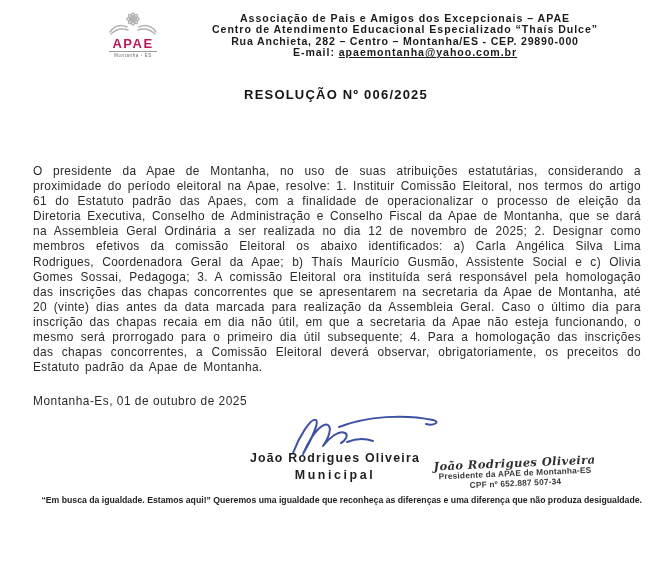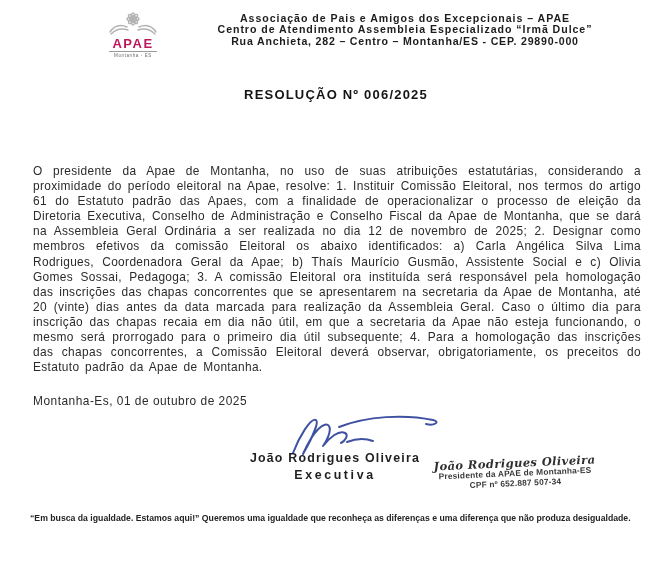--- a/index.html
+++ b/index.html
@@ -35,22 +35,22 @@
   .sig-name{position:absolute;left:200px;top:451px;width:270px;text-align:center;
             font-weight:bold;font-size:12.4px;letter-spacing:1.2px;color:#1f1f1f;}
   .sig-role{position:absolute;left:200px;top:468px;width:270px;text-align:center;
             font-weight:bold;font-size:12.4px;letter-spacing:2.6px;color:#1f1f1f;}
   .stamp{position:absolute;left:396px;top:457px;width:238px;text-align:center;
          transform:rotate(-2.5deg);color:#3a3a3a;}
   .stamp-script{font-family:"DejaVu Serif", serif;font-style:italic;font-weight:bold;
                 font-size:11.5px;letter-spacing:.4px;line-height:12px;color:#2f2f2f;}
   .stamp-line{font-size:8.3px;font-weight:bold;line-height:9.6px;letter-spacing:.2px;}
   
-  .footer-motto{position:absolute;left:30px;top:496px;width:612px;text-align:left;
-                font-weight:bold;font-size:8.7px;line-height:9.7px;color:#232323;margin-top:18px;}
+  .footer-motto{position:absolute;left:30px;top:496px;width:612px;text-align:right;
+                font-weight:bold;font-size:8.7px;line-height:9.7px;color:#232323;}
   .footer-legal{position:absolute;left:16px;top:517px;width:650px;text-align:left;
                 font-size:8.7px;line-height:9.7px;color:#333333;}
 </style>
 </head>
 <body>
 
 <div class="page">
 
   <div class="logo">
     <span>
@@ -72,41 +72,42 @@
           <path d="M49 26 C44 21 38 20 32 22"></path>
         </g>
       </svg>
     </span>
     <div class="logo-acronym">APAE</div>
     <div class="logo-caption">Montanha - ES</div>
   </div>
 
   <div class="header-text">
     <div class="h-line">Associação de Pais e Amigos dos Excepcionais – APAE</div>
-    <div class="h-line">Centro de Atendimento Assembleia Especializado “Irmã Dulce”</div>
+    <div class="h-line">Centro de Atendimento Educacional Especializado “Thaís Dulce”</div>
     <div class="h-line addr">Rua Anchieta, 282 – Centro – Montanha/ES - CEP. 29890-000</div>
+    <div class="h-line"><span>E-mail: </span><a href="#" class="email-link">apaemontanha@yahoo.com.br</a></div>
   </div>
 
   <div class="title">RESOLUÇÃO Nº 006/2025</div>
 
   <div class="body-text">O presidente da Apae de Montanha, no uso de suas atribuições estatutárias, considerando a proximidade do período eleitoral na Apae, resolve: 1. Instituir Comissão Eleitoral, nos termos do artigo 61 do Estatuto padrão das Apaes, com a finalidade de operacionalizar o processo de eleição da Diretoria Executiva, Conselho de Administração e Conselho Fiscal da Apae de Montanha, que se dará na Assembleia Geral Ordinária a ser realizada no dia 12 de novembro de 2025; 2. Designar como membros efetivos da comissão Eleitoral os abaixo identificados: a) Carla Angélica Silva Lima Rodrigues, Coordenadora Geral da Apae; b) Thaís Maurício Gusmão, Assistente Social e  c) Olivia Gomes Sossai, Pedagoga; 3. A comissão Eleitoral ora instituída será responsável pela homologação das inscrições das chapas concorrentes que se apresentarem na secretaria da Apae de Montanha, até 20 (vinte) dias antes da data marcada para realização da Assembleia Geral. Caso o último dia para inscrição das chapas recaia em dia não útil, em que a secretaria da Apae não esteja funcionando, o mesmo será prorrogado para o primeiro dia útil subsequente; 4. Para a homologação das inscrições das chapas concorrentes, a Comissão Eleitoral deverá observar, obrigatoriamente, os preceitos do Estatuto padrão da Apae de Montanha.</div>
 
   <div class="dateline">Montanha-Es, 01 de outubro de 2025</div>
 
   <div class="sig-scrawl">
     <svg width="170" height="48" viewBox="0 0 170 48">
       <g fill="none" stroke="#3f51a3" stroke-width="2" stroke-linecap="round" stroke-linejoin="round">
         <path d="M10 42 C16 26 28 6 33 9 C37 12 24 36 20 43 C31 18 42 10 46 15 C49 20 43 31 40 35 C47 26 56 19 62 22 C66 24 62 30 58 32"></path>
         <path d="M56 16 C84 5 122 3 150 9 C158 11 151 15 143 13"></path>
         <path d="M64 31 C74 27 82 27 90 30"></path>
       </g>
     </svg>
   </div>
   <div class="sig-name">João Rodrigues Oliveira</div>
-  <div class="sig-role">Executiva</div>
+  <div class="sig-role">Municipal</div>
 
   <div class="stamp">
     <div class="stamp-script">João Rodrigues Oliveira</div>
     <div class="stamp-line">Presidente da APAE de Montanha-ES</div>
     <div class="stamp-line">CPF nº 652.887 507-34</div>
   </div>
 
   <div class="footer-motto">“Em busca da igualdade. Estamos aqui!” Queremos uma igualdade que reconheça as diferenças e uma diferença que não produza desigualdade.</div>
 
 </div>

